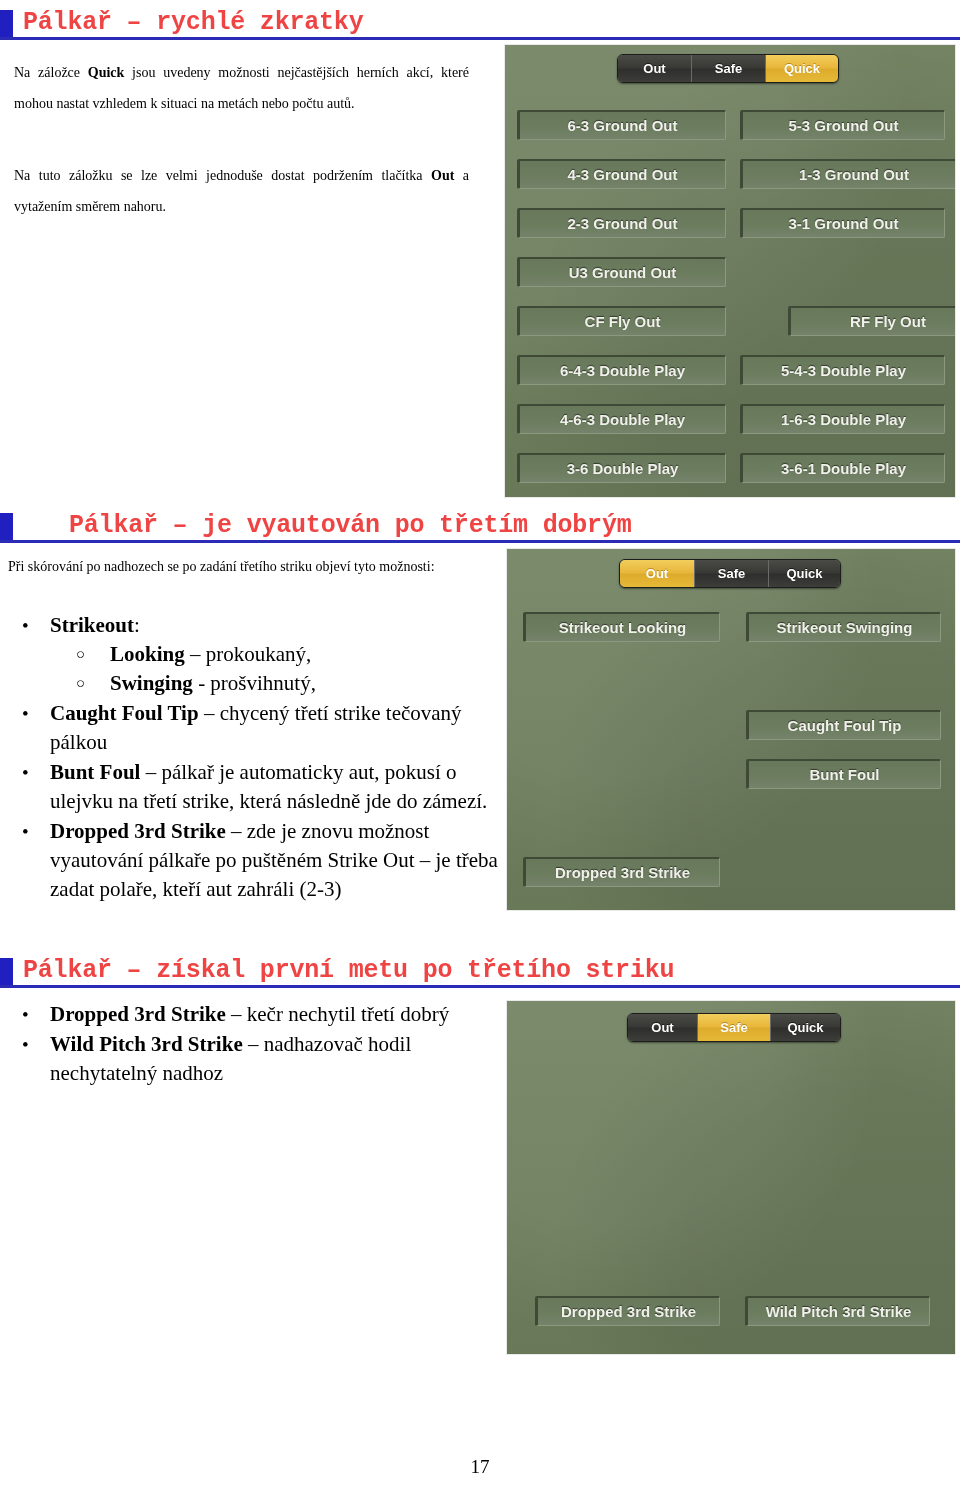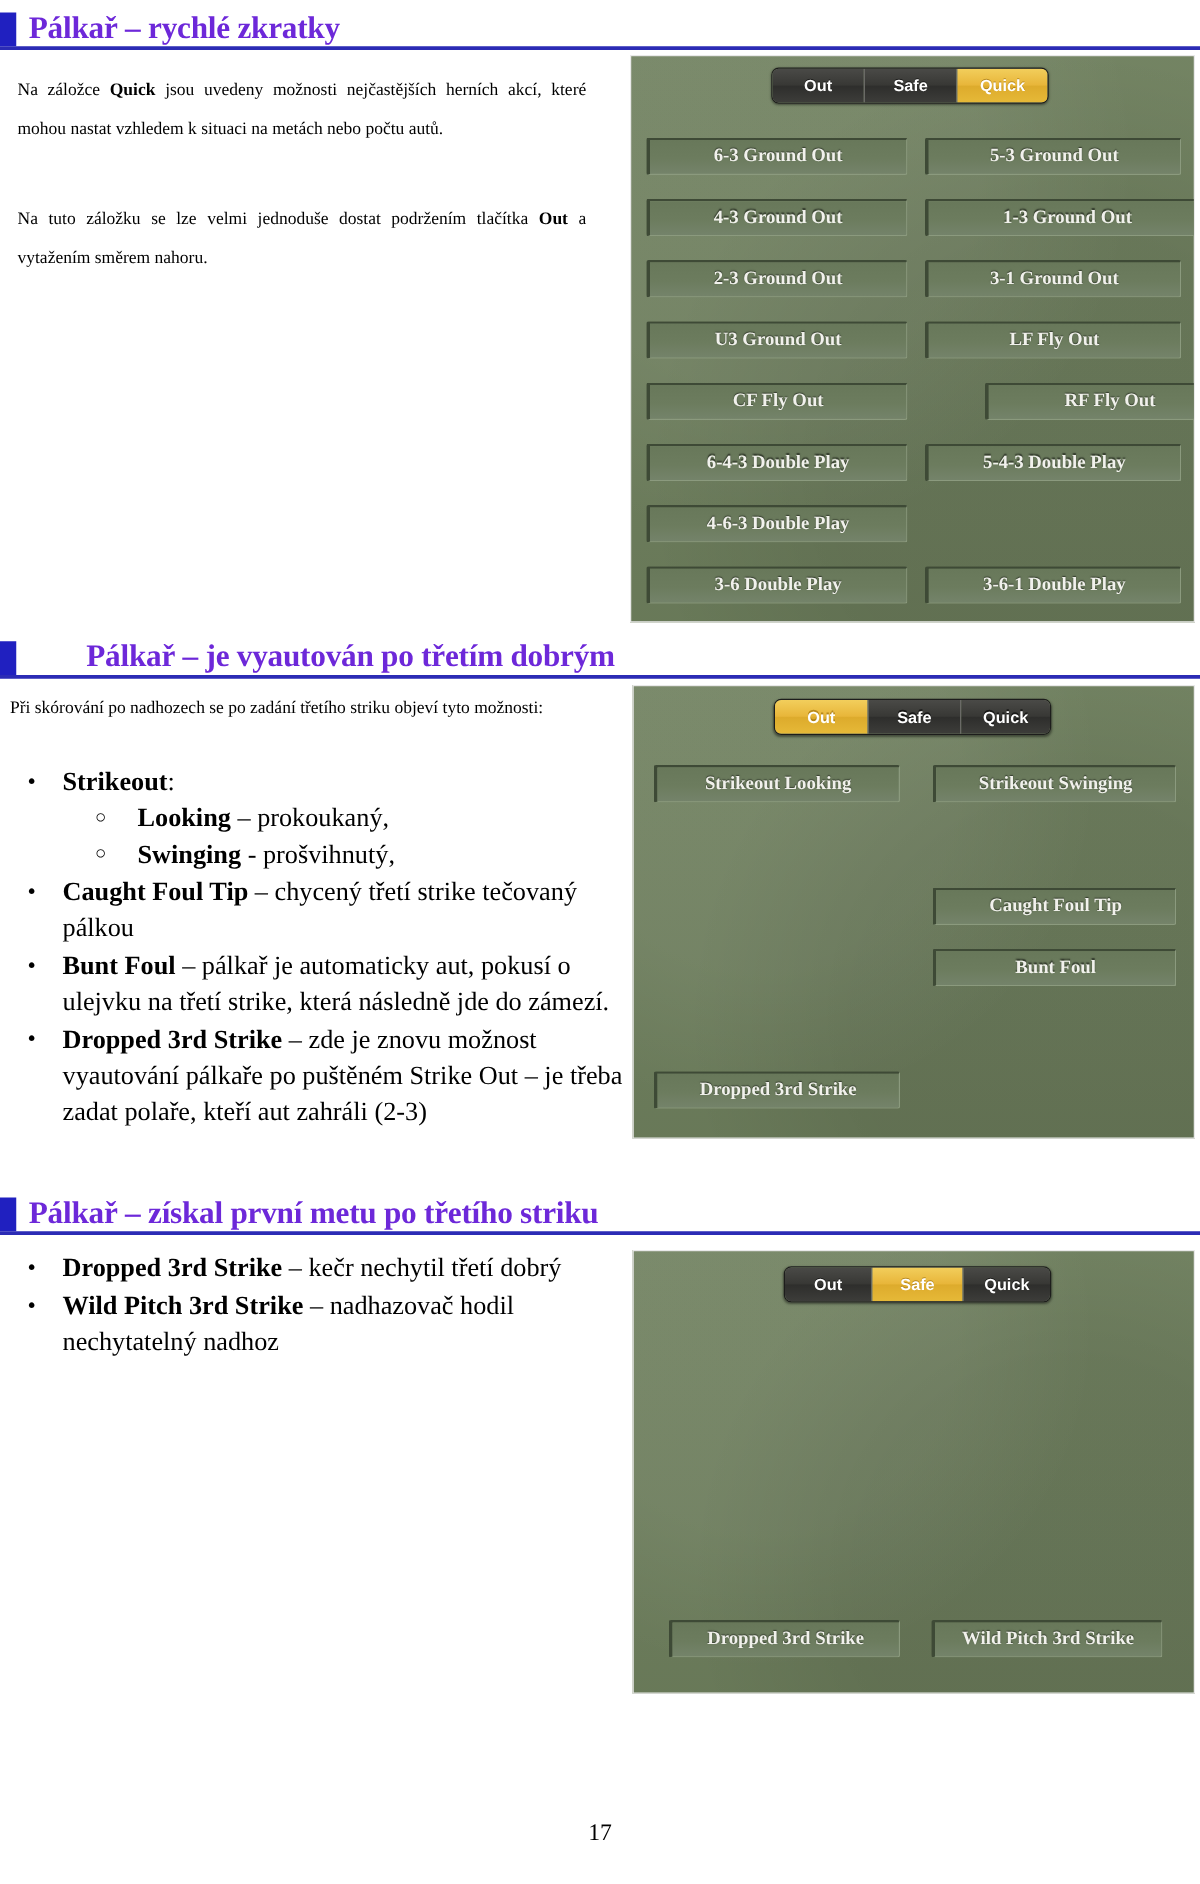--- a/index.html
+++ b/index.html
@@ -28,25 +28,25 @@
     align-items: flex-end;
   }
   .sec-heading .marker {
     width: 13px;
     height: 27px;
     background: #2020c0;
     margin-right: 10px;
     flex: 0 0 auto;
   }
   .sec-heading .htext {
-    font-family: Liberation Serif, serif;
+    font-family: Liberation Mono, monospace;
     font-weight: bold;
     font-size: 25px;
     line-height: 28px;
-    color: #6d28d9;
+    color: #ef4444;
     white-space: nowrap;
     letter-spacing: -0.2px;
   }
 
   
   .para {
     position: absolute;
     font-size: 14px;
     line-height: 31px;
     text-align: justify;
@@ -130,21 +130,21 @@
     text-shadow: 0 -1px 0 rgba(140,95,0,0.55);
   }
 
   .gbtn {
     position: absolute;
     height: 30px;
     box-sizing: border-box;
     display: flex;
     align-items: center;
     justify-content: center;
-    font-family: Liberation Serif, serif;
+    font-family: Liberation Sans, sans-serif;
     font-weight: bold;
     font-size: 15px;
     color: #f1f1ec;
     text-shadow: 0 -1px 1px rgba(0,0,0,0.55);
     background: linear-gradient(180deg, #68785a 0%, #6c7c5e 55%, #74836a 100%);
     border-top: 2px solid #3e4a36;
     border-left: 3px solid #3e4a36;
     border-right: 1px solid #8b9a7e;
     border-bottom: 1px solid #8b9a7e;
     border-radius: 2px;
@@ -182,26 +182,26 @@
     <div class="seg on" style="flex:1;">Quick</div>
   </div>
 
   <div class="gbtn" style="left:12px;  top:65px;  width:209px;">6-3 Ground Out</div>
   <div class="gbtn" style="left:235px; top:65px;  width:205px;">5-3 Ground Out</div>
   <div class="gbtn" style="left:12px;  top:114px; width:209px;">4-3 Ground Out</div>
   <div class="gbtn" style="left:235px; top:114px; width:226px;">1-3 Ground Out</div>
   <div class="gbtn" style="left:12px;  top:163px; width:209px;">2-3 Ground Out</div>
   <div class="gbtn" style="left:235px; top:163px; width:205px;">3-1 Ground Out</div>
   <div class="gbtn" style="left:12px;  top:212px; width:209px;">U3 Ground Out</div>
-  <div class="gbtn" style="left:235px; top:212px; width:205px;">LF Fly Out</div>
   <div class="gbtn" style="left:12px;  top:261px; width:209px;">CF Fly Out</div>
   <div class="gbtn" style="left:235px; top:261px; width:198px;margin-left:48px;">RF Fly Out</div>
   <div class="gbtn" style="left:12px;  top:310px; width:209px;">6-4-3 Double Play</div>
   <div class="gbtn" style="left:235px; top:310px; width:205px;">5-4-3 Double Play</div>
   <div class="gbtn" style="left:12px;  top:359px; width:209px;">4-6-3 Double Play</div>
+  <div class="gbtn" style="left:235px; top:359px; width:205px;">1-6-3 Double Play</div>
   <div class="gbtn" style="left:12px;  top:408px; width:209px;">3-6 Double Play</div>
   <div class="gbtn" style="left:235px; top:408px; width:205px;">3-6-1 Double Play</div>
 </div>
 
 <div class="sec-heading" style="top:509px;gap:46px;">
   <span class="marker"></span>
   <span class="htext">Pálkař – je vyautován po třetím dobrým</span>
 </div>
 
 <div class="para nojust" style="left:8px; top:552px; width:480px; line-height:30px;">Při skórování po nadhozech se po zadání třetího striku objeví tyto možnosti:</div>

